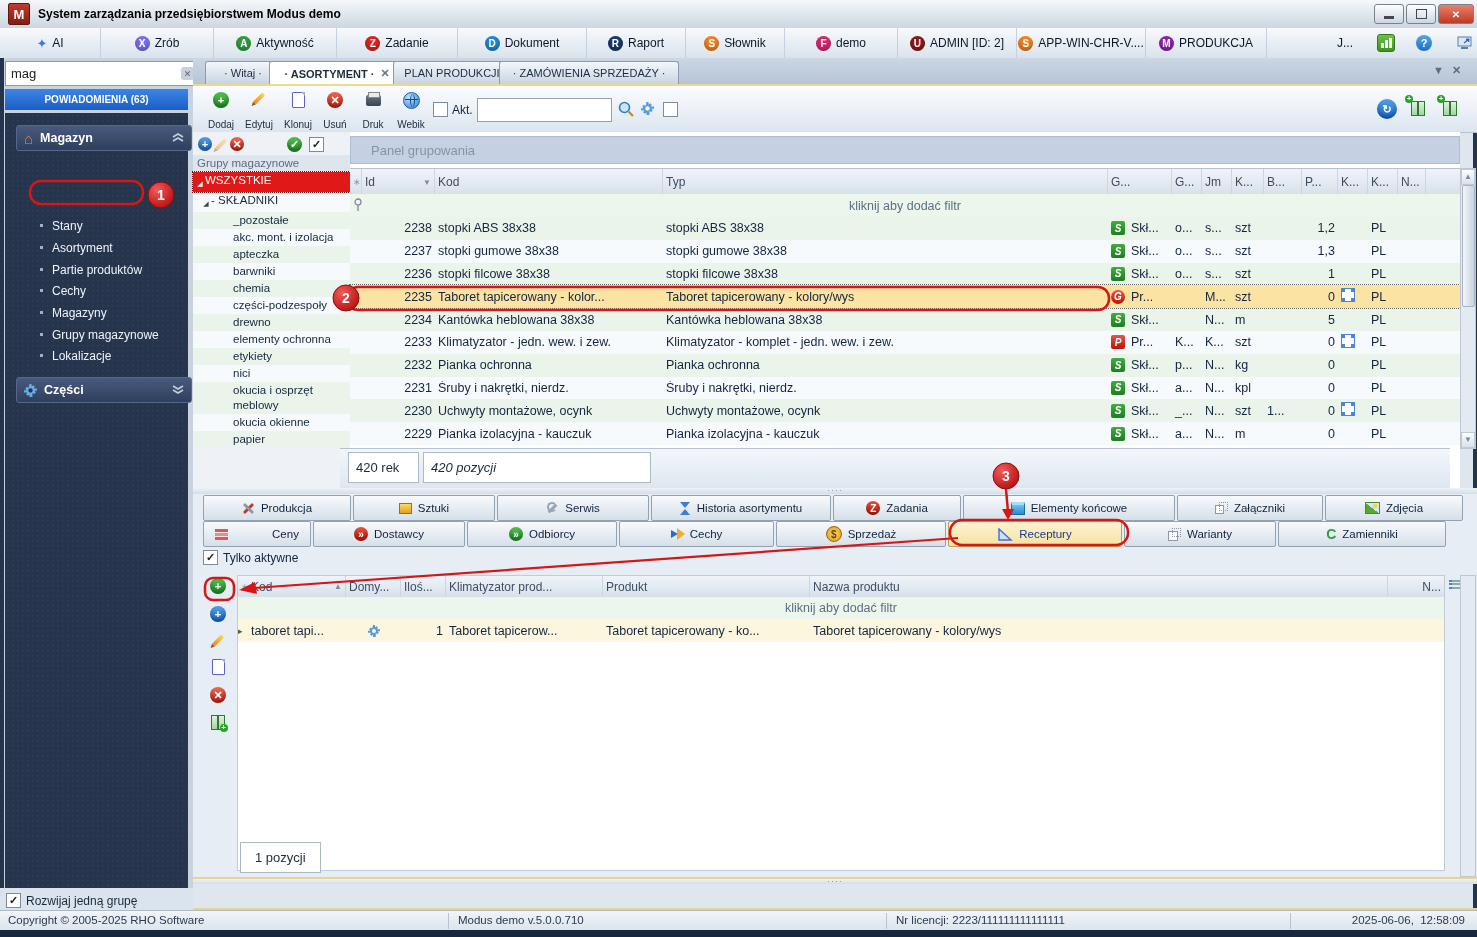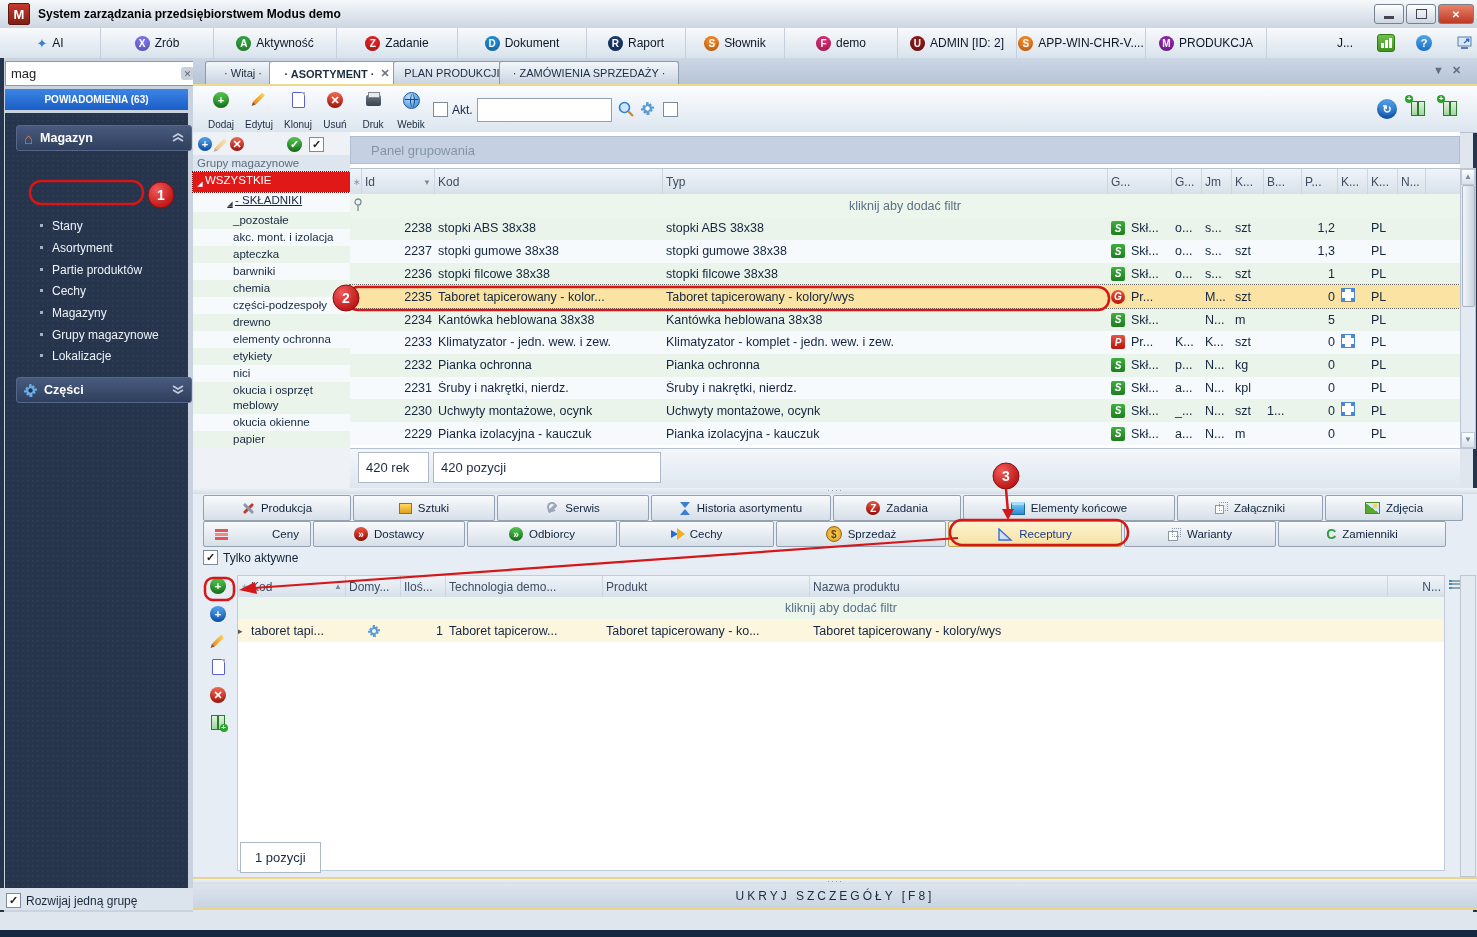--- a/index.html
+++ b/index.html
@@ -97,21 +97,21 @@
   .nav-item::before{content:"";position:absolute;left:24px;width:3px;height:3px;background:#9fb0c8;}
   
   .treepanel{position:absolute;left:193px;top:132px;width:157px;height:356px;background:#eef2f7;
     border-right:1px solid #b6c2d0;}
   .treetools{position:absolute;left:0;top:2px;width:157px;height:20px;display:flex;align-items:center;gap:7px;padding:0 5px;}
   .treehdr{position:absolute;left:0;top:23px;width:157px;height:16px;background:#dde5ee;
     color:#5d6c7e;font-size:11.5px;display:flex;align-items:center;padding-left:4px;}
   .tree{position:absolute;left:0;top:40px;width:157px;}
   .titem{display:flex;align-items:flex-start;font-size:11.5px;line-height:15px;padding:1px 0;}
   .titem .exp{width:10px;flex:0 0 auto;font-size:7px;color:#444;padding-top:3px;text-align:center;}
-  .t0{padding-left:2px;} .t1{padding-left:32px;text-decoration:underline;} .t2{padding-left:40px;}
+  .t0{padding-left:2px;} .t1{padding-left:8px;} .t2{padding-left:40px;}
   .stripe-a{background:#eaf4ea;} .stripe-b{background:#f7fafd;}
   .t-sel{background:#e01818;color:#fff;outline:1px dotted #7d0505;}
   
   .maingrid{position:absolute;left:350px;top:132px;width:1110px;height:356px;background:#fff;}
   .grouppanel{position:absolute;left:0;top:4px;width:1110px;height:28px;background:#c5d1e2;
     color:#8494a8;font-size:13px;display:flex;align-items:center;padding-left:20px;border:1px solid #b0bdce;box-sizing:border-box;}
   .gcols{display:grid;grid-template-columns:12px 73px 228px 445px 64px 30px 30px 32px 38px 36px 30px 30px 28px auto;align-items:center;}
   .ghead{position:absolute;left:0;top:36px;width:1110px;height:26px;
     background:linear-gradient(#eff4f9,#d7e0ea);border-top:1px solid #b6c2d0;border-bottom:1px solid #b6c2d0;
     color:#3e4e62;font-size:12px;}
@@ -128,21 +128,21 @@
   .badge[data-badge="S"]{background:linear-gradient(#3fae3f,#1e7e1e);}
   .badge[data-badge="P"]{background:linear-gradient(#e85545,#b81505);}
   .badge[data-badge="G"]{background:linear-gradient(#e85545,#b81505);border-radius:50%;}
   .typcell{display:flex;align-items:center;}
   .expand-ic{display:inline-block;width:12px;height:12px;border:1px solid #4a86d8;background:
      linear-gradient(#4a86d8,#4a86d8) 0 0/3px 3px no-repeat,
      linear-gradient(#4a86d8,#4a86d8) 100% 0/3px 3px no-repeat,
      linear-gradient(#4a86d8,#4a86d8) 0 100%/3px 3px no-repeat,
      linear-gradient(#4a86d8,#4a86d8) 100% 100%/3px 3px no-repeat,#fff;}
   .expand-ic[data-show=""]{visibility:hidden;}
-  .gfooter{position:absolute;left:350px;top:448px;width:1110px;height:40px;
+  .gfooter{position:absolute;left:340px;top:448px;width:1110px;height:40px;
     background:linear-gradient(#f3f7fb,#dde6ef);border-top:1px solid #b6c2d0;}
   .countbox{position:absolute;top:3px;height:29px;background:#fff;border:1px solid #aeb9c6;
     display:flex;align-items:center;padding:0 7px;font-size:13px;color:#1a2a3e;overflow:hidden;white-space:nowrap;}
   
   .vscroll{position:absolute;width:14px;background:#e4eaf1;border:1px solid #bcc7d3;}
   .vscroll .arr{position:absolute;left:0;width:12px;height:14px;color:#7a8a9c;font-size:8px;
     text-align:center;line-height:14px;background:linear-gradient(#fdfefe,#d8e1ea);border:1px solid #c0cad6;}
   .vscroll .thumb{position:absolute;left:1px;width:11px;background:linear-gradient(90deg,#f2f6fa,#c9d4e0);
     border:1px solid #a8b4c2;border-radius:2px;}
   
@@ -699,21 +699,21 @@
         </div>
     </div>
   </div>
   <div class="vscroll" style="left:1460px;top:168px;height:279px;">
     <span class="arr" style="top:0;">▲</span>
     <span class="thumb" style="top:16px;height:120px;"></span>
     <span class="arr" style="bottom:0;">▼</span>
   </div>
   <div class="gfooter">
     <div class="countbox" style="left:8px;width:55px;">420 rek</div>
-    <div class="countbox" style="left:83px;width:212px;">420 pozycji</div>
+    <div class="countbox" style="left:83px;width:212px;font-style:italic;">420 pozycji</div>
   </div>
 
   <div class="splitter">····</div>
 
   <div class="bottompanel">
     <div class="btabs" style="top:1px;">
       <div class="btab" style="width:146px;">
           <span class="xtool"></span>
           <span>Produkcja</span>
         </div>
@@ -803,21 +803,21 @@
 
     <div class="dgrid">
       <div class="dhead dcols">
         <span style="color:#8a98a8;font-size:9px;border-right:none;">∗</span>
         <span style="justify-content:space-between;">
             <i style="font-style:normal;">Kod</i>
             <i style="font-style:normal;color:#7a8ba0;font-size:8px;">▲</i>
           </span>
         <span>Domy...</span>
         <span>Iloś...</span>
-        <span>Technologia demo...</span>
+        <span>Klimatyzator prod...</span>
         <span>Produkt</span>
         <span>Nazwa produktu</span>
         <span style="justify-content:flex-end;border-right:none;">N...</span>
       </div>
       <div class="dfilter">
           <span>kliknij aby dodać filtr</span>
         </div>
       <div class="drow dcols">
         <span style="font-size:9px;color:#555;padding:0;">▸</span>
         <span>taboret tapi...</span>
@@ -838,26 +838,34 @@
         <i></i>
         <i></i>
         <i></i>
       </span>
     <div class="dcount">1 pozycji</div>
   </div>
   <div class="vscroll" style="left:1460px;top:575px;height:300px;"></div>
 
   <div class="yline" style="top:877px;"></div>
   <div class="splitter" style="top:879px;height:5px;">····</div>
-  <div class="hidebar">UKRYJ SZCZEGÓŁY [F8]</div>
   <div class="yline" style="top:908px;"></div>
   <div class="leftstrip"></div>
   <div class="expandgrp">
     <span class="chk">✓</span>
     <span>Rozwijaj jedną grupę</span>
+  </div>
+  <div class="statusbar">
+    <span class="abs" style="left:8px;top:3px;">Copyright © 2005-2025 RHO Software</span>
+    <span class="sep" style="left:448px;"></span>
+    <span class="abs" style="left:458px;top:3px;">Modus demo v.5.0.0.710</span>
+    <span class="sep" style="left:886px;"></span>
+    <span class="abs" style="left:896px;top:3px;">Nr licencji: 2223/111111111111111</span>
+    <span class="sep" style="left:1290px;"></span>
+    <span class="abs" style="right:12px;top:3px;white-space:pre;">2025-06-06,  12:58:09</span>
   </div>
   <div class="navybar"></div>
 
   <svg class="anno" width="1477" height="937" viewBox="0 0 1477 937">
     <defs>
       <radialGradient id="rg" cx="35%" cy="30%" r="80%">
         <stop offset="0%" stop-color="#f25a5a"></stop>
           <stop offset="100%" stop-color="#b30d0d"></stop>
       </radialGradient>
     </defs>

